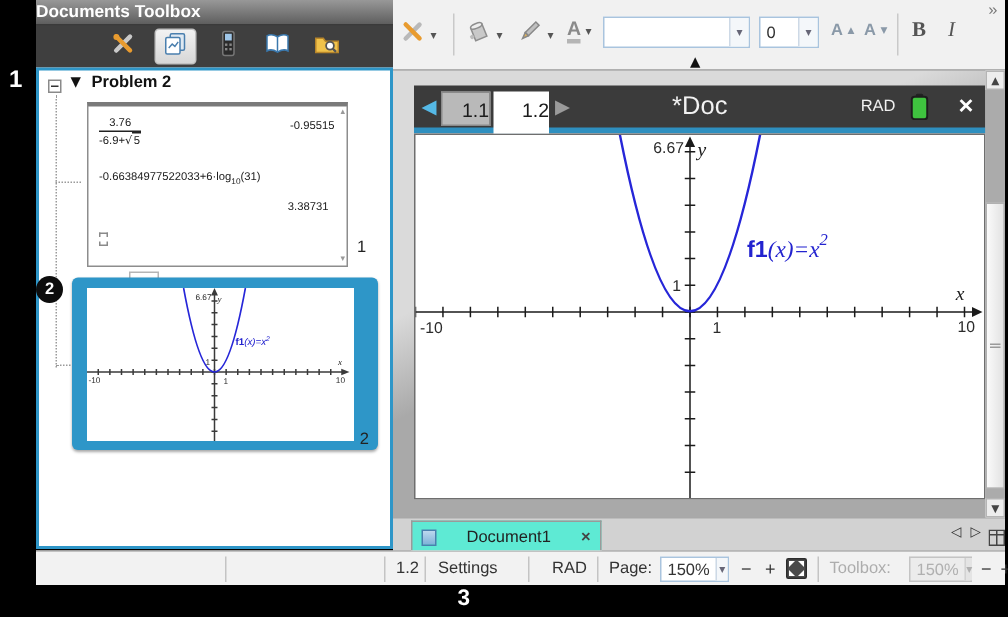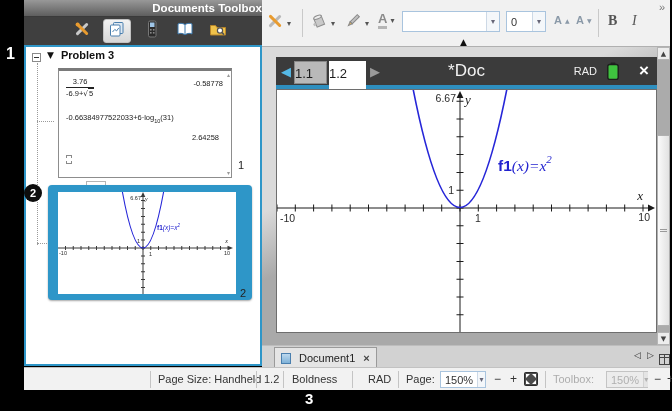--- a/index.html
+++ b/index.html
@@ -9,21 +9,21 @@
   .abs{position:absolute;}
   .tri{font-family:"DejaVu Sans",sans-serif;}
 
   
   .callout{color:#fff;font-weight:bold;font-size:16px;}
   .badge{width:18px;height:18px;border-radius:50%;background:#0d0d0d;color:#fff;
          font-size:11px;font-weight:bold;display:flex;align-items:center;justify-content:center;z-index:30;}
 
   
   #sidebar{left:24px;top:0;width:238px;height:366px;background:#3f3f3f;}
-  #sb-header{left:0;top:0;width:238px;height:17px;line-height:17px;text-align:right;
+  #sb-header{left:0;top:0;width:238px;height:17px;line-height:17px;text-align:left;
              color:#fff;font-size:11.5px;font-weight:bold;
              background:linear-gradient(#989898,#5e5e5e);border-bottom:1px solid #3a3a3a;}
   #sb-iconrow{left:0;top:17px;width:238px;height:28px;background:#3f3f3f;
               display:flex;align-items:center;padding-left:46px;gap:9px;}
   .sb-btn{width:24px;height:22px;display:flex;align-items:center;justify-content:center;border-radius:3px;}
   .sb-btn.sel{background:linear-gradient(#f2f2f2,#d7d7d7);border:1px solid #c2c2c2;width:28px;height:24px;}
   #sb-content{left:0;top:45px;width:238px;height:321px;background:#fff;
               border:2px solid #2e96c8;border-top:2px solid #2e96c8;}
   .tree-label{font-size:11px;font-weight:bold;color:#111;}
   .expander{width:9px;height:9px;border:1px solid #8a8a8a;background:#fff;
@@ -59,21 +59,21 @@
   .combo .arr{width:13px;height:100%;border-left:1px solid #cdd9e6;display:flex;align-items:center;
               justify-content:center;font-size:8px;color:#667;background:#f4f7fa;}
   .tb-letter{font-size:11px;color:#8a99a8;font-weight:bold;}
   .tb-bi{font-family:"Liberation Serif",serif;font-size:14px;color:#555;}
 
   
   #workarea{left:262px;top:47px;width:408px;height:298px;
             background:linear-gradient(155deg,#dadada 34%,#a9a9a9 48%);}
   #doc-header{left:276px;top:57px;width:381px;height:32px;background:#3b3b3b;}
   #blue-bar{left:0;bottom:0;width:100%;height:4px;background:#2e8fbf;}
-  .tab{font-size:13px;text-align:left;color:#1c1c1c;}
+  .tab{font-size:13px;text-align:right;color:#1c1c1c;}
   #tab-11{left:18px;top:4px;width:33px;height:23px;line-height:23px;background:#b9b9b9;border:1px solid #8a8a8a;}
   #tab-12{left:53px;top:4px;width:37px;height:28px;line-height:25px;background:#fff;z-index:2;}
   #doc-title{left:50%;top:0;transform:translateX(-50%);color:#f2f2f2;font-size:17px;line-height:28px;}
   #rad-label{right:60px;top:0;color:#f0f0f0;font-size:11px;line-height:28px;}
   .battery{width:12px;height:18px;top:5px;right:38px;}
   #doc-close{right:8px;top:0;color:#fff;font-size:17px;font-weight:bold;line-height:28px;}
 
   #graph-canvas{left:276px;top:89px;width:381px;height:244px;background:#fff;border:1px solid #6e6e6e;}
   svg text{font-family:"Liberation Sans",sans-serif;}
   .axis-num{fill:#2b2b2b;}
@@ -84,22 +84,22 @@
   #vscroll{left:657px;top:47px;width:13px;height:298px;background:#c7c7c7;}
   .sc-btn{left:0;width:13px;height:13px;background:#ededed;border:1px solid #b5b5b5;
           display:flex;align-items:center;justify-content:center;font-size:7px;color:#444;}
   .sc-track{left:0;width:13px;background:#ababab;}
   #sc-thumb{left:0;top:88px;width:13px;height:191px;background:linear-gradient(90deg,#fafafa,#e2e2e2);
             border:1px solid #b0b0b0;display:flex;align-items:center;justify-content:center;}
   .grip{width:7px;border-top:1px solid #9a9a9a;border-bottom:1px solid #9a9a9a;height:3px;}
 
   
   #doctabbar{left:262px;top:345px;width:408px;height:22px;background:#d2d2d2;border-top:1px solid #bdbdbd;}
-  #doctab{left:12px;top:1px;height:21px;background:#e5e5e5;border:1px solid #9a9a9a;border-bottom:none;
-          display:flex;align-items:center;gap:8px;padding:0 6px;font-size:11px;color:#222;}
+  #doctab{left:12px;top:1px;height:21px;background:#5eead4;border:1px solid #9a9a9a;border-bottom:none;
+          display:flex;align-items:center;gap:20px;padding:0 6px;font-size:11px;color:#222;}
   .doc-icon{width:10px;height:11px;background:linear-gradient(#bcd8ee,#7fb2d8);border:1px solid #4a7fae;}
   .tab-close{font-size:11px;color:#444;font-weight:bold;}
   .nav-sm{font-size:9px;color:#333;}
 
   
   #statusbar{left:24px;top:367px;width:646px;height:23px;background:#f2f2f2;border-top:1px solid #c2c2c2;
              font-size:11px;color:#333;}
   .st{line-height:22px;white-space:nowrap;}
   .st-sep{width:1px;height:17px;top:3px;background:#c4c4c4;}
   .st-combo{top:3px;height:17px;}
@@ -168,36 +168,36 @@
         </span>
       </div>
     </div>
 
     <div class="abs" id="sb-content">
 
       <div class="abs expander" style="left:6px;top:6px;">
           <div></div>
         </div>
       <div class="abs tri" style="left:21px;top:3px;font-size:9px;color:#111;">▼</div>
-      <div class="abs tree-label" style="left:35px;top:2px;">Problem 3</div>
+      <div class="abs tree-label" style="left:35px;top:2px;">Problem 2</div>
 
       <div class="abs dotted-v" style="left:11px;top:16px;height:182px;"></div>
       <div class="abs dotted-h" style="left:11px;top:74px;width:17px;"></div>
       <div class="abs dotted-h" style="left:11px;top:196px;width:10px;"></div>
 
       <div class="abs" id="thumb1">
         <div class="abs" style="left:7px;top:6px;">
           <span class="frac">
             <span class="num">3.76</span>
             <span class="den"><span>-6.9+</span><span class="radical">√</span><span class="root-arg">5</span></span>
           </span>
         </div>
-        <div class="abs" style="right:8px;top:8px;">-0.58778</div>
+        <div class="abs" style="right:8px;top:8px;">-0.95515</div>
         <div class="abs" style="left:7px;top:42px;"><span>-0.66384977522033+6·log</span><sub class="base">10</sub><span>(31)</span></div>
-        <div class="abs" style="right:12px;top:62px;">2.64258</div>
+        <div class="abs" style="right:12px;top:62px;">3.38731</div>
         <div class="abs prompt-box" style="left:7px;top:84px;"></div>
         <div class="abs mini-scroll tri" style="right:1px;top:1px;">▴</div>
         <div class="abs mini-scroll tri" style="right:1px;bottom:1px;">▾</div>
       </div>
       <div class="abs page-num" style="left:212px;top:112px;">1</div>
 
       <div class="abs" id="notch"></div>
       <div class="abs" id="thumb2">
         <svg class="abs" style="left:10px;top:7px;background:#fff;" width="178" height="102" viewBox="0 0 178 102">
           <line x1="0" y1="56" x2="170" y2="56" stroke="#3a3a3a" stroke-width="1"></line>
@@ -339,25 +339,24 @@
       <svg width="11" height="11" viewBox="0 0 11 11">
           <rect x="0.5" y="0.5" width="10" height="10" fill="none" stroke="#444"></rect>
           <line x1="5.5" y1="0.5" x2="5.5" y2="10.5" stroke="#444"></line>
           <line x1="0.5" y1="3.5" x2="10.5" y2="3.5" stroke="#444"></line>
         </svg>
     </span>
   </div>
 
   <div class="abs" id="statusbar">
     <div class="abs st-sep" style="left:126px;"></div>
-    <div class="abs st" style="left:134px;">Page Size: Handheld</div>
     <div class="abs st-sep" style="left:232px;"></div>
     <div class="abs st" style="left:240px;">1.2</div>
     <div class="abs st-sep" style="left:259px;"></div>
-    <div class="abs st" style="left:268px;">Boldness</div>
+    <div class="abs st" style="left:268px;">Settings</div>
     <div class="abs st-sep" style="left:328px;"></div>
     <div class="abs st" style="left:344px;">RAD</div>
     <div class="abs st-sep" style="left:374px;"></div>
     <div class="abs st" style="left:382px;">Page:</div>
     <div class="abs combo st-combo" style="left:416px;width:46px;">
       <span class="val">150%</span>
       <span class="arr tri">▾</span>
     </div>
     <div class="abs pm" style="left:470px;">−</div>
     <div class="abs pm" style="left:486px;">+</div>

